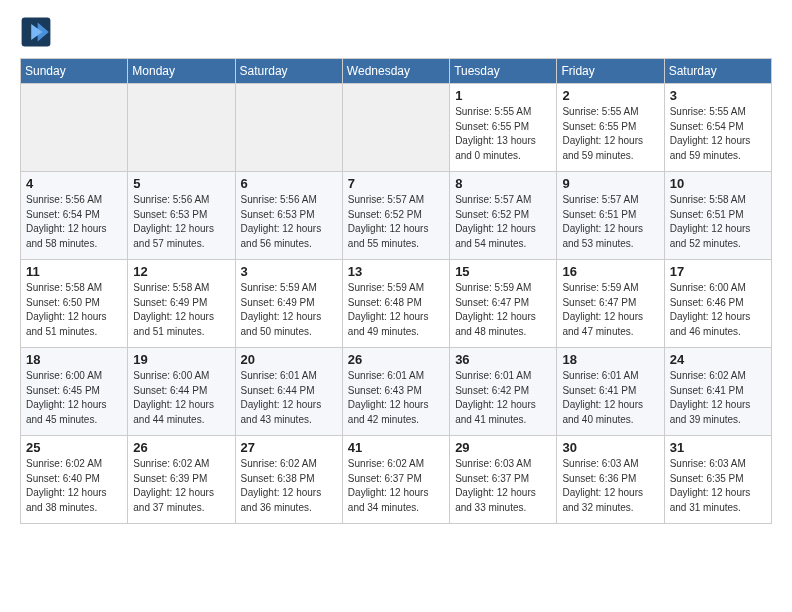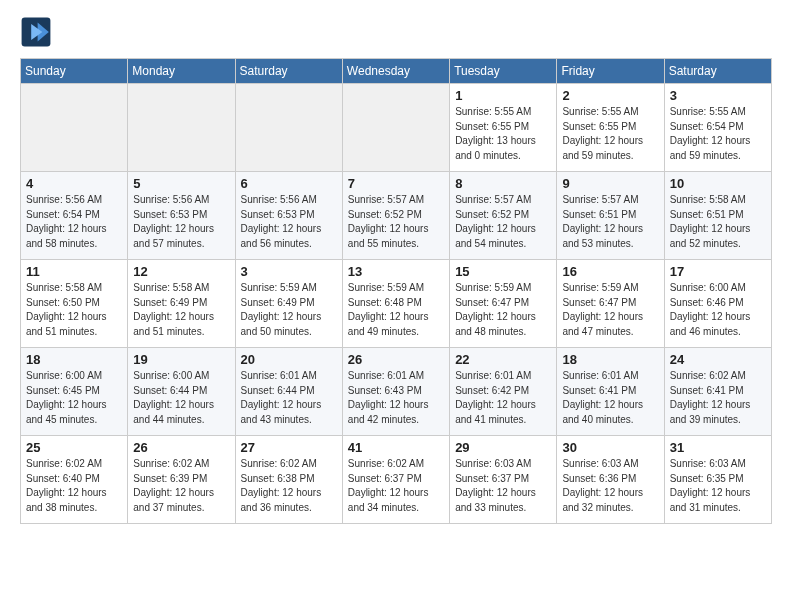--- a/index.html
+++ b/index.html
@@ -219,21 +219,21 @@
           </td>
           <td>
             <span class="day-num">20</span>
             <div class="day-info">Sunrise: 6:01 AM<br>Sunset: 6:44 PM<br>Daylight: 12 hours<br>and 43 minutes.</div>
           </td>
           <td>
             <span class="day-num">26</span>
             <div class="day-info">Sunrise: 6:01 AM<br>Sunset: 6:43 PM<br>Daylight: 12 hours<br>and 42 minutes.</div>
           </td>
           <td>
-            <span class="day-num">22</span>
+            <span class="day-num">36</span>
             <div class="day-info">Sunrise: 6:01 AM<br>Sunset: 6:42 PM<br>Daylight: 12 hours<br>and 41 minutes.</div>
           </td>
           <td>
             <span class="day-num">18</span>
             <div class="day-info">Sunrise: 6:01 AM<br>Sunset: 6:41 PM<br>Daylight: 12 hours<br>and 40 minutes.</div>
           </td>
           <td>
             <span class="day-num">24</span>
             <div class="day-info">Sunrise: 6:02 AM<br>Sunset: 6:41 PM<br>Daylight: 12 hours<br>and 39 minutes.</div>
           </td>

